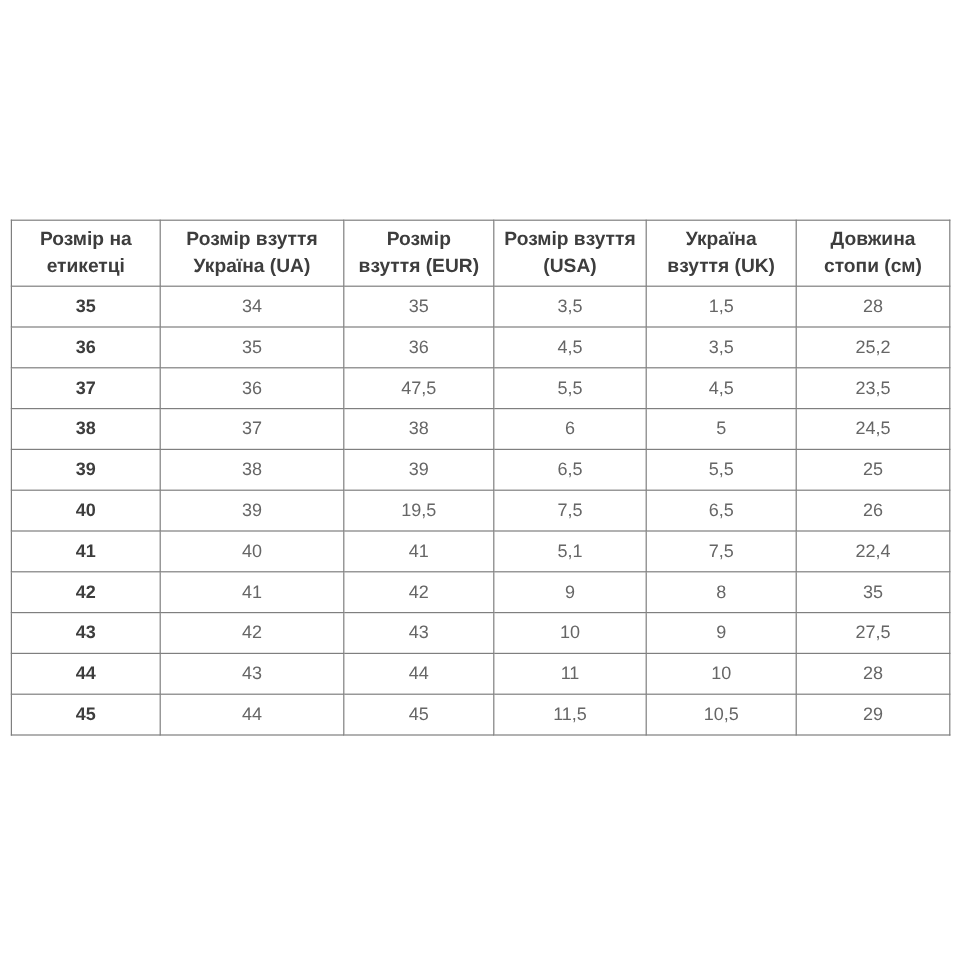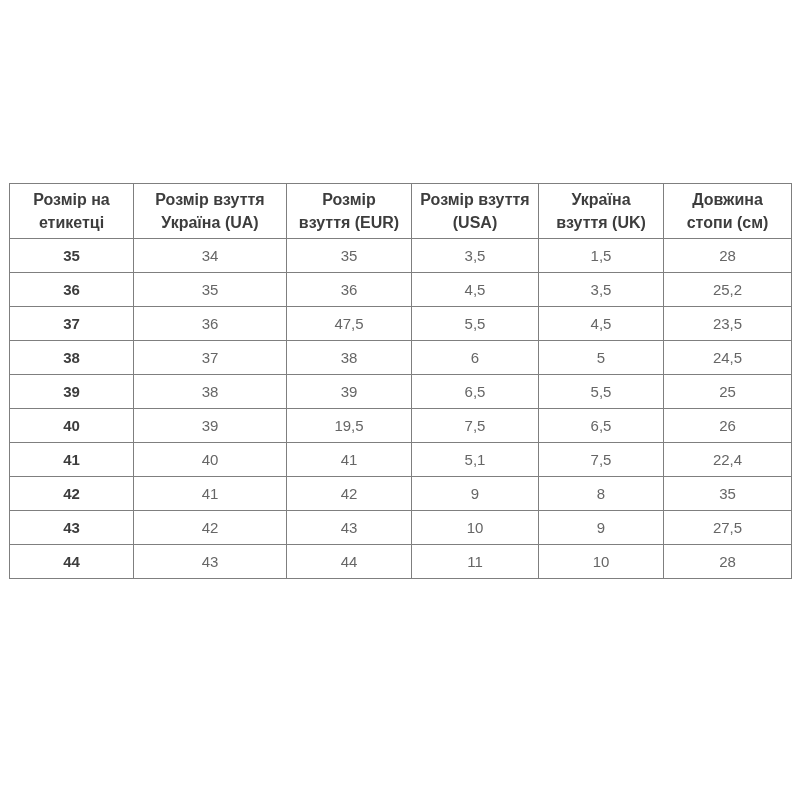--- a/index.html
+++ b/index.html
@@ -147,15 +147,23 @@
           <td>27,5</td>
         </tr>
         <tr>
           <td>44</td>
           <td>43</td>
           <td>44</td>
           <td>11</td>
           <td>10</td>
           <td>28</td>
         </tr>
+        <tr>
+          <td>45</td>
+          <td>44</td>
+          <td>45</td>
+          <td>11,5</td>
+          <td>10,5</td>
+          <td>29</td>
+        </tr>
       </tbody>
   </table>
 </div>
 
 </body></html>

